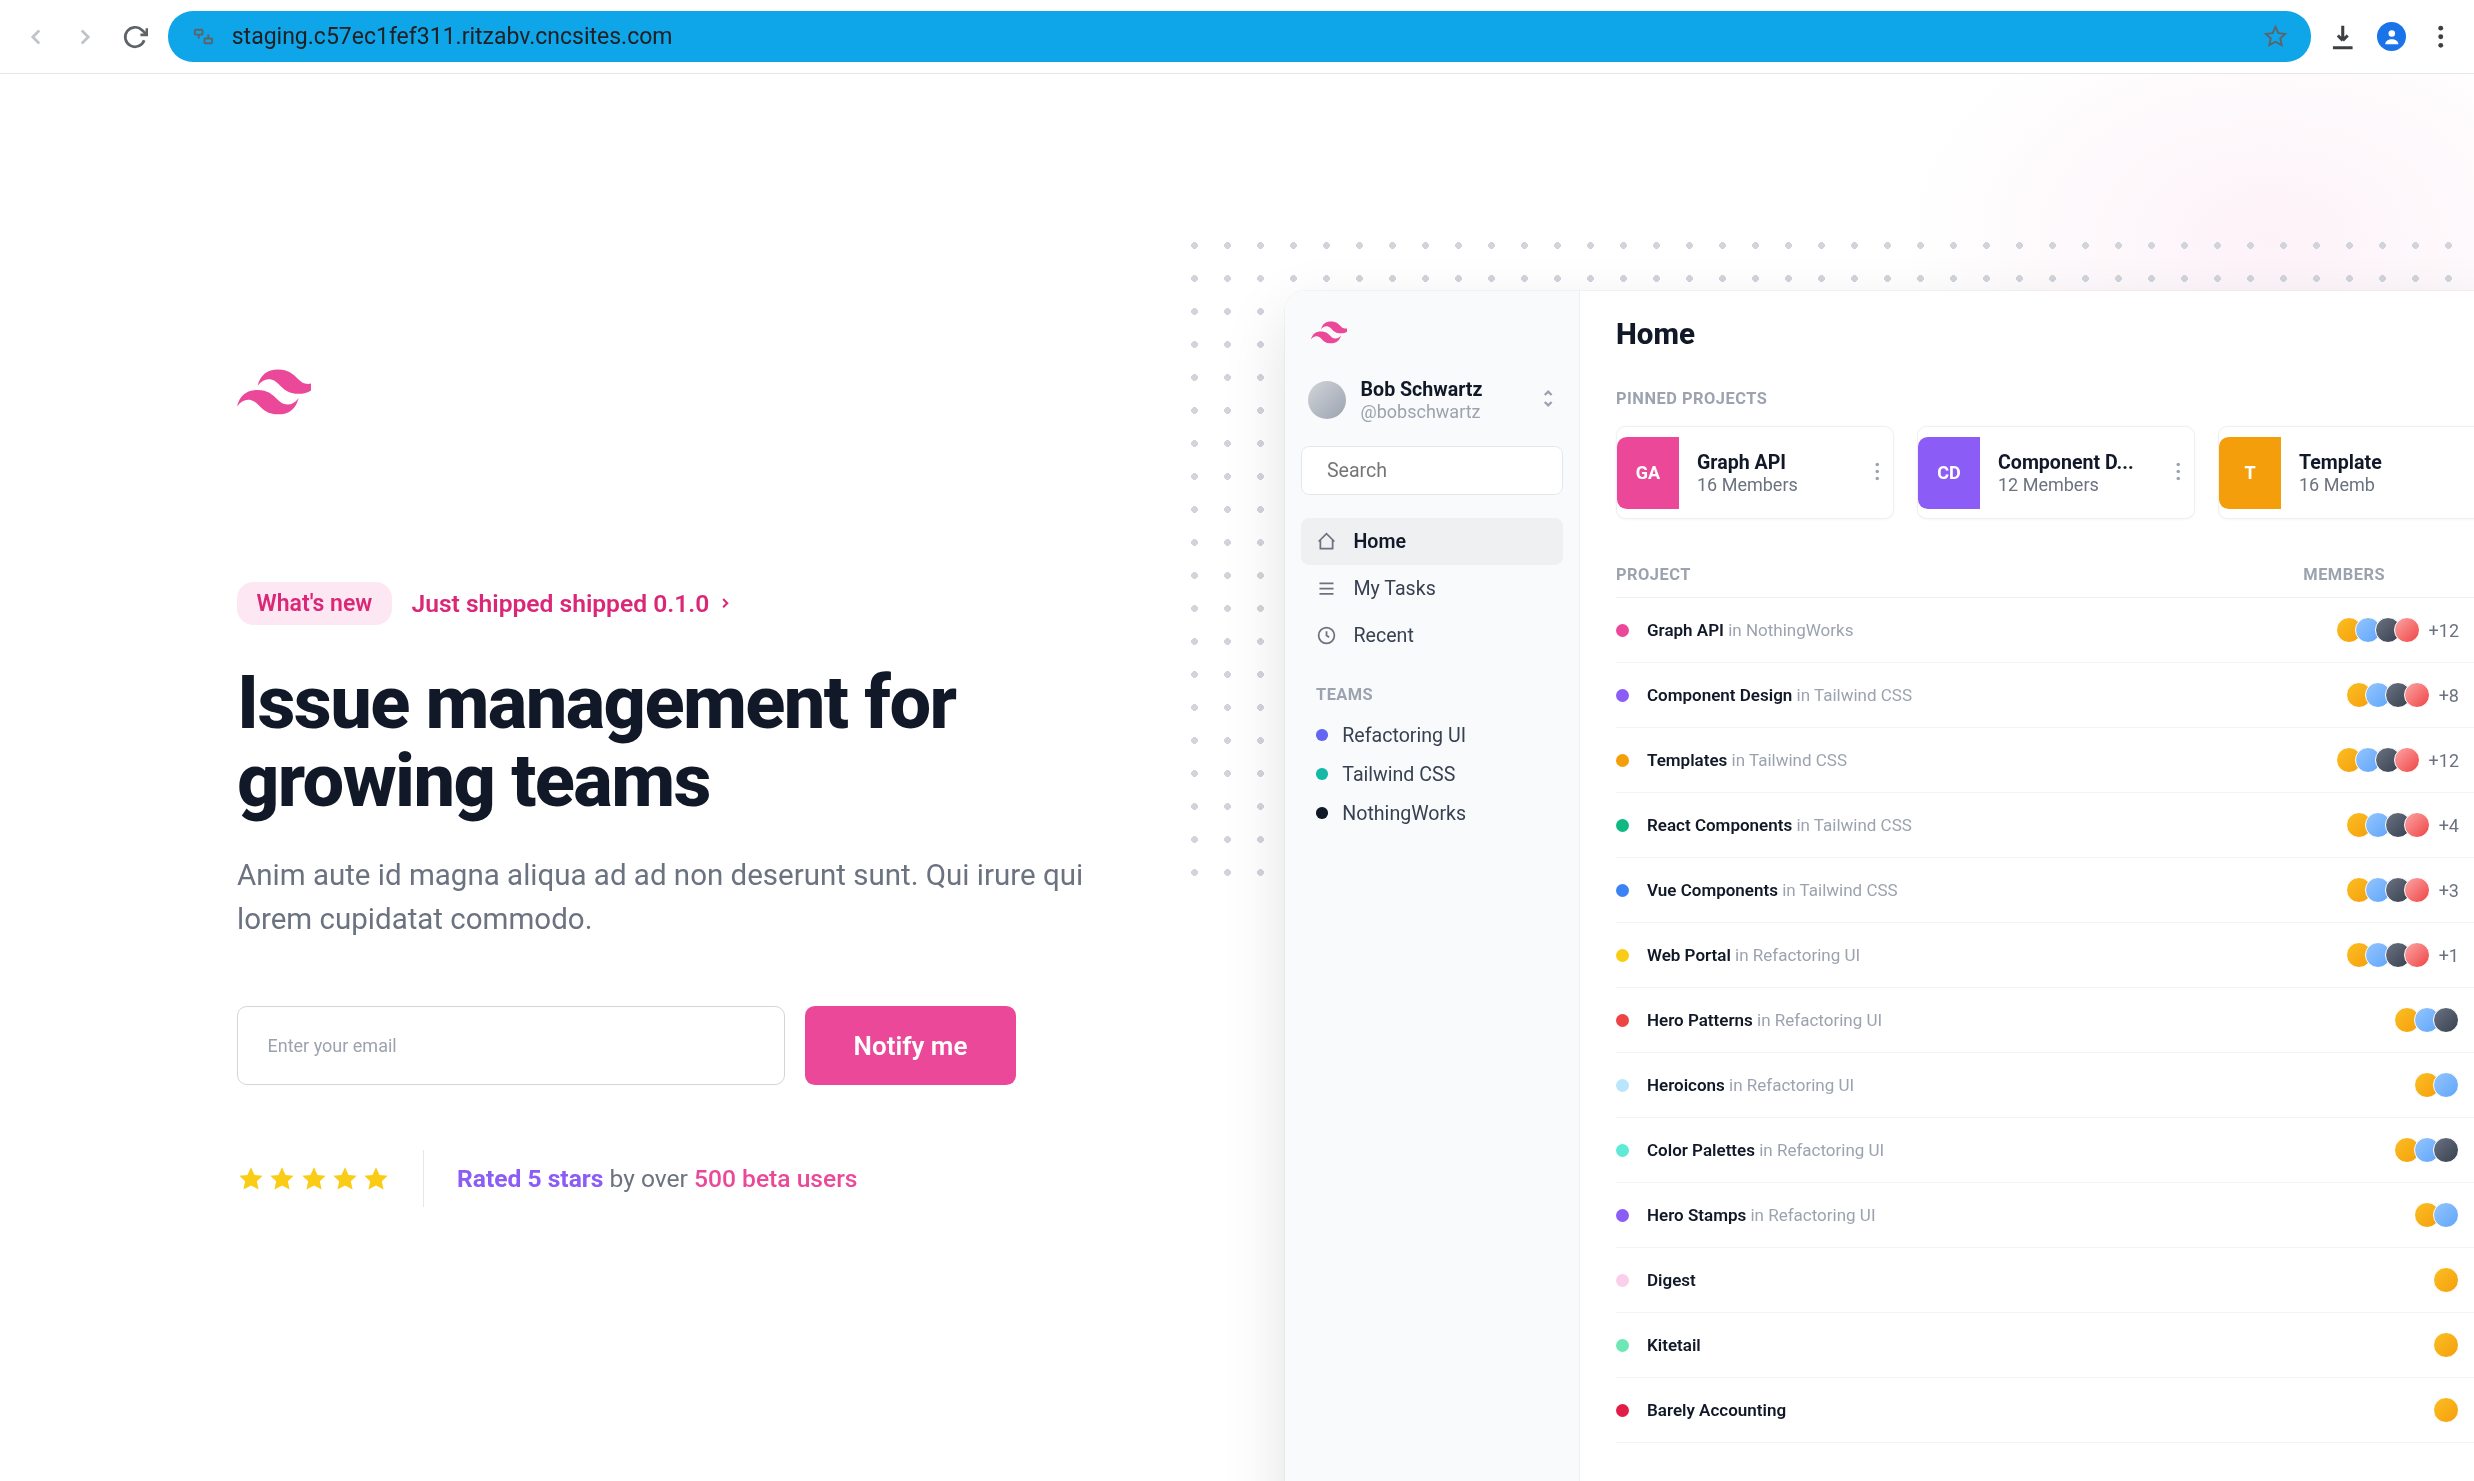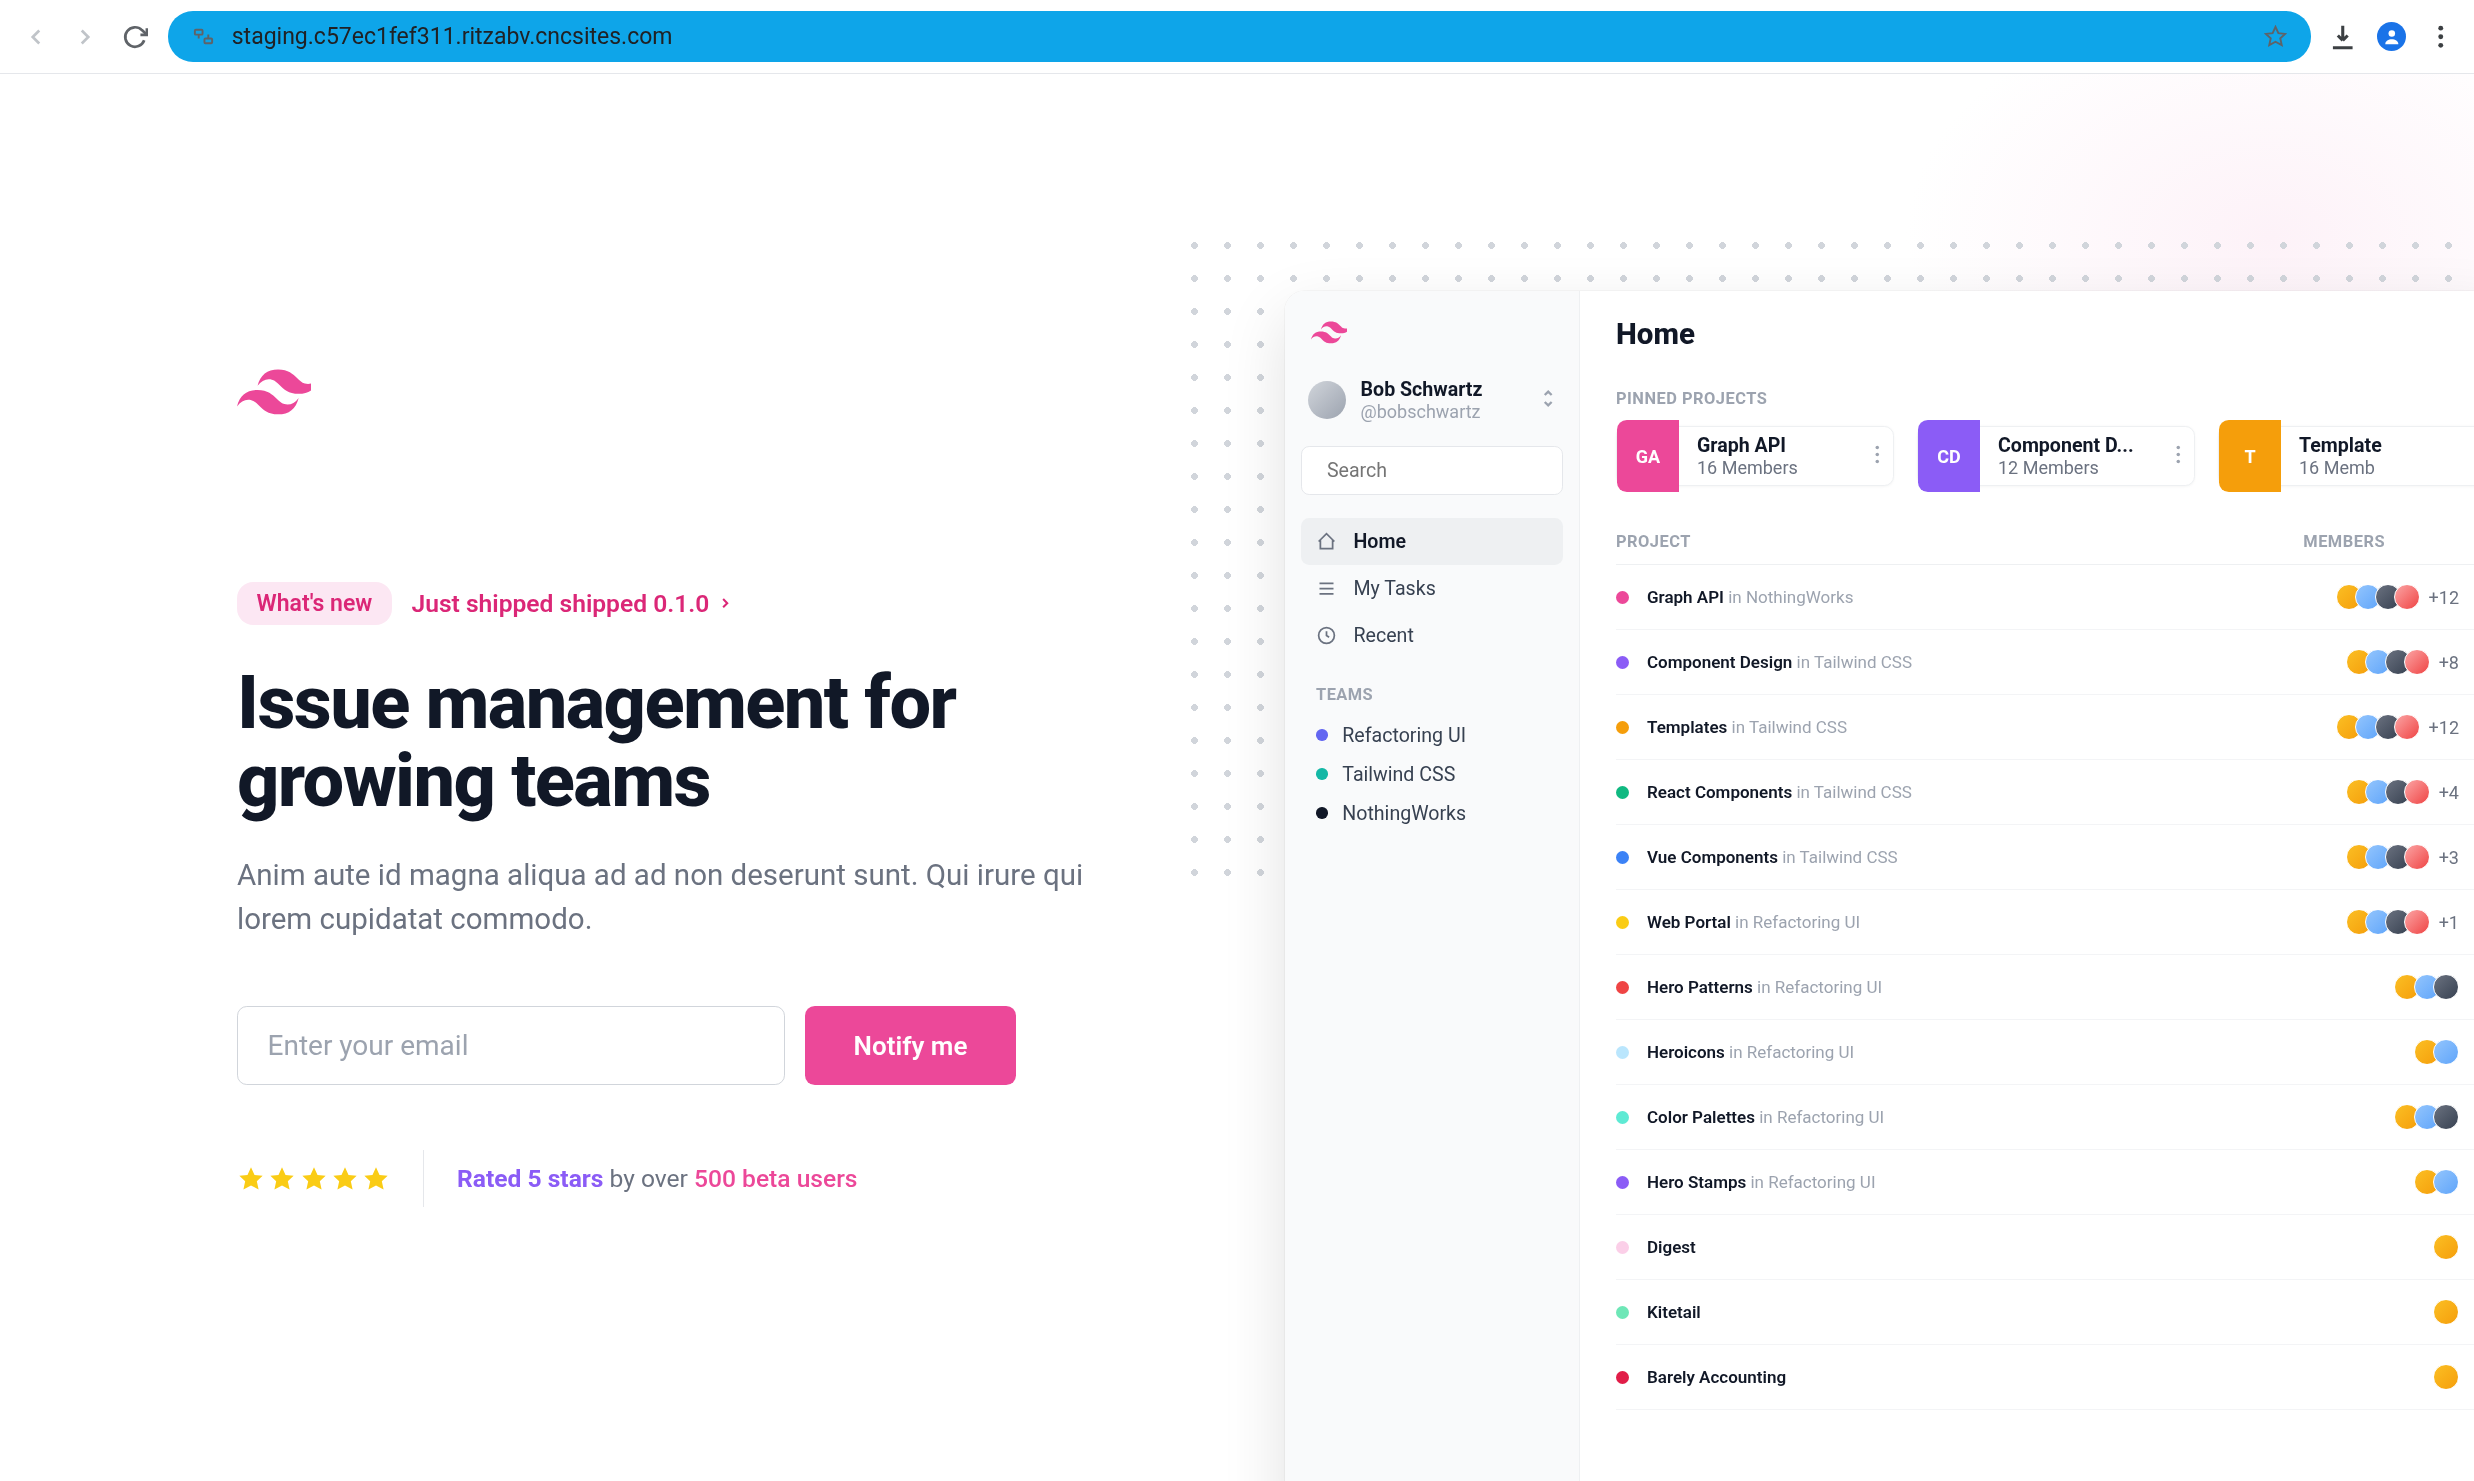--- a/index.html
+++ b/index.html
@@ -21,21 +21,21 @@
 .page{position:relative;height:calc(100% - 74px);overflow:hidden;}
 .hero{position:absolute;left:237px;top:295px;width:859px;}
 .logo-mark{width:74px;height:46px;color:#ec4899;margin-bottom:164px;}
 .pill-row{display:flex;align-items:center;gap:19.6px;margin-bottom:39px;}
 .pill{background:#fce7f3;color:#db2777;font-weight:600;font-size:23px;padding:8.2px 19.6px;border-radius:16.4px;}
 .link-text{color:#db2777;font-weight:600;font-size:24.6px;display:flex;align-items:center;gap:8.2px;}
 .link-text svg{width:16.4px;height:16.4px;}
 h1{font-size:74px;font-weight:800;line-height:1.05;color:#111827;letter-spacing:-1.6px;margin-bottom:33px;}
 .lede{font-size:29.5px;line-height:1.5;color:#6b7280;margin-bottom:65px;}
 .cta-row{display:flex;gap:19.6px;margin-bottom:65px;}
-.email{flex:0 0 548px;height:79px;border:0.8px solid #d1d5db;border-radius:9.8px;padding:0 29.5px;font-size:28px;color:#111827;}
+.email{flex:0 0 548px;height:79px;border:0.8px solid #d1d5db;border-radius:9.8px;padding:0 29.5px;font-size:18px;color:#111827;}
 .email::placeholder{color:#9ca3af;}
 .notify{height:79px;padding:8px 49px;background:#ec4899;color:#fff;border:none;border-radius:9.8px;font-size:26px;font-weight:600;}
 .rating-row{display:flex;align-items:center;gap:33px;}
 .stars{display:flex;gap:3.3px;color:#facc15;}
 .stars svg{width:28px;height:28px;}
 .vline{width:0.8px;height:57px;background:#e5e7eb;}
 .rated{font-size:24.6px;color:#6b7280;}
 .rated b{color:#8b5cf6;font-weight:700;text-align:right;}
 .rated .accent{color:#ec4899;font-weight:500;}
 
@@ -62,21 +62,21 @@
 .navitem.active{background:#eef0f2;font-weight:600;color:#111827;}
 .navitem svg{width:21px;height:21px;color:#6b7280;}
 .section-label{font-size:16.4px;font-weight:700;letter-spacing:0.4px;color:#9ca3af;text-transform:uppercase;margin:26px 0 11.5px 14.7px;}
 .teamitem{display:flex;align-items:center;gap:14.7px;height:39px;padding:0 14.7px;font-size:19.6px;color:#374151;}
 .tdot{width:11.5px;height:11.5px;border-radius:50%;}
 
 .main{flex:1;padding:26px 0 0 36px;overflow:hidden;}
 .mh1{font-size:29.5px;font-weight:800;color:#111827;margin-bottom:38px;}
 .sec{font-size:16.4px;font-weight:700;letter-spacing:0.5px;color:#9ca3af;text-transform:uppercase;margin-bottom:18px;}
 .pcards{display:flex;gap:23px;margin-bottom:33px;}
-.pcard{display:flex;align-items:center;background:#fff;border:0.8px solid #eef0f2;border-radius:9.8px;height:60px;min-width:278px;box-shadow:0 0.8px 2.5px rgba(0,0,0,0.04);}
+.pcard{display:flex;align-items:center;background:#fff;border:0.8px solid #eef0f2;border-radius:9.8px;height:93px;min-width:278px;box-shadow:0 0.8px 2.5px rgba(0,0,0,0.04);}
 .pbadge{width:62px;height:72px;border-radius:9.8px 0 0 9.8px;display:flex;align-items:center;justify-content:center;color:#fff;font-size:18px;font-weight:700;}
 .pmeta{padding:0 18px;flex:1;}
 .pname{font-size:19.6px;font-weight:700;color:#111827;white-space:nowrap;overflow:hidden;text-overflow:ellipsis;max-width:155px;}
 .pmem{font-size:18px;color:#6b7280;}
 .pmore{padding:0 13px;color:#9ca3af;}
 .pmore svg{width:6.5px;height:21px;}
 
 .table-head{display:flex;justify-content:space-between;padding:13px 0;border-bottom:0.8px solid #eef0f2;margin-right:0;}
 .table-head span{font-size:16.4px;font-weight:700;letter-spacing:0.5px;color:#9ca3af;text-transform:uppercase;}
 .table-head .mcol{padding-right:123px;}

